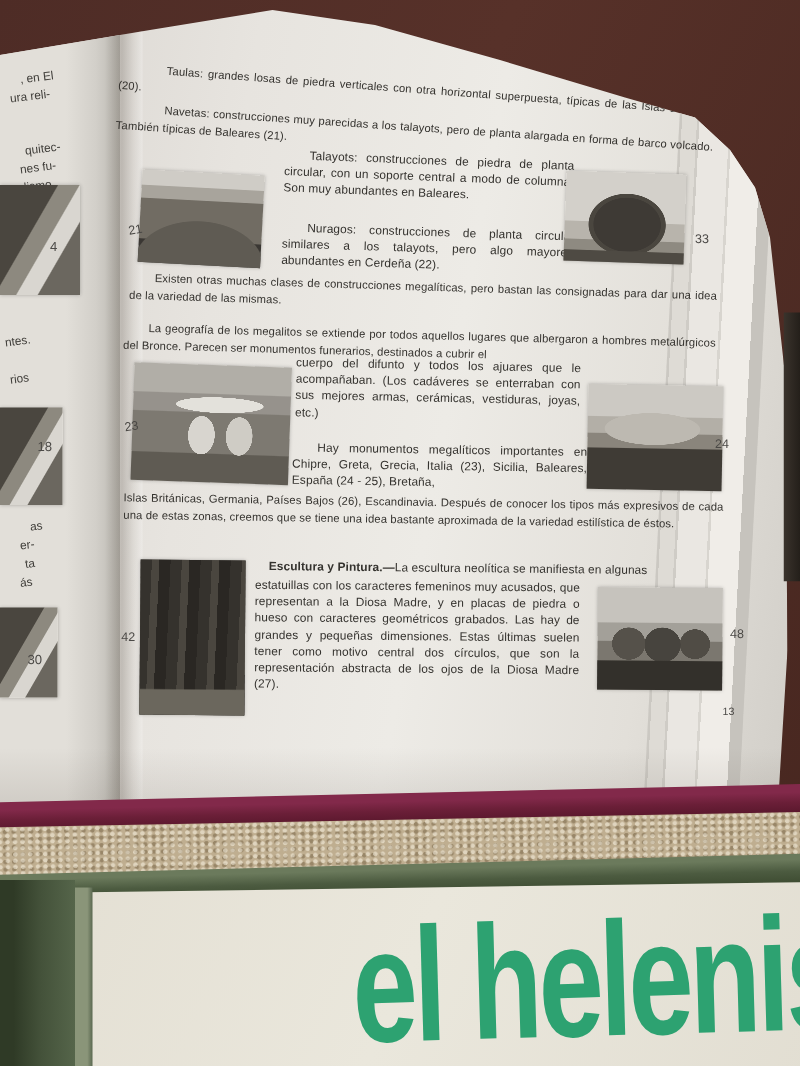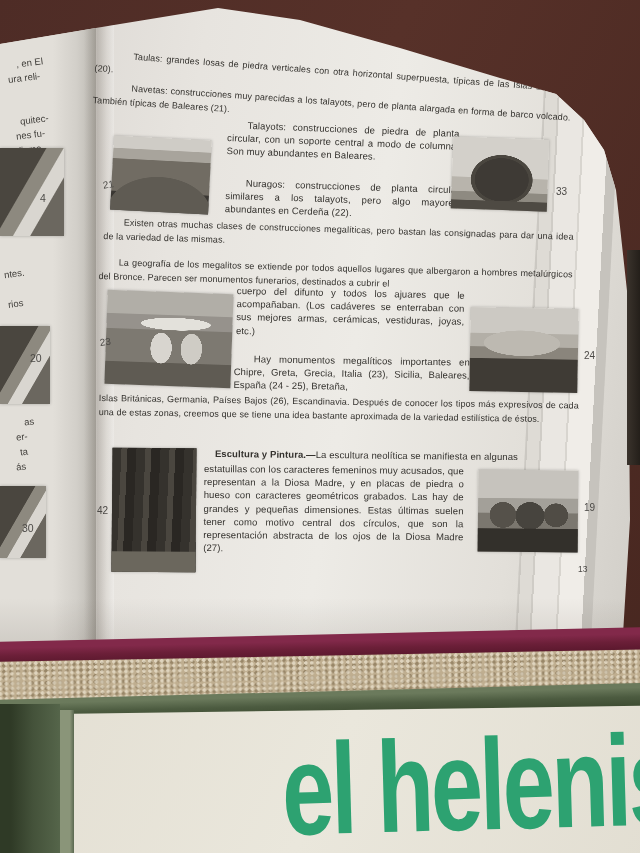--- a/index.html
+++ b/index.html
@@ -94,21 +94,21 @@
     <div class="frag" style="left:4px;top:268px">ntes.</div>
     <div class="frag" style="left:8px;top:298px">rios</div>
     <div class="frag" style="left:24px;top:416px">as</div>
     <div class="frag" style="left:16px;top:431px">er-</div>
     <div class="frag" style="left:20px;top:446px">ta</div>
     <div class="frag" style="left:16px;top:461px">ás</div>
 
     <div class="photo phfrag" style="left:0;top:148px;width:64px;height:88px"></div>
     <div class="lnum" style="left:40px;top:192px">4</div>
     <div class="photo phfrag" style="left:0;top:326px;width:50px;height:78px"></div>
-    <div class="lnum" style="left:30px;top:352px">20</div>
+    <div class="lnum" style="left:30px;top:352px">18</div>
     <div class="photo phfrag" style="left:0;top:486px;width:46px;height:72px"></div>
     <div class="lnum" style="left:22px;top:522px">30</div>
 
     <div class="txt fullw ind" style="left:96px;top:48px;transform:rotate(4.2deg)">Taulas: grandes losas de piedra verticales con otra horizontal superpuesta, típicas de las Islas Baleares (20).</div>
     <div class="txt fullw ind" style="left:94px;top:80px;transform:rotate(3.8deg)">Navetas: construcciones muy parecidas a los talayots, pero de planta alargada en forma de barco volcado. También típicas de Baleares (21).</div>
     <div class="txt col ind-sm" style="left:228px;top:118px;width:232px;transform:rotate(2.2deg)">Talayots: construcciones de piedra de planta circular, con un soporte central a modo de columna. Son muy abundantes en Baleares.</div>
     <div class="txt col ind-sm" style="left:226px;top:176px;width:236px;transform:rotate(1.8deg)">Nuragos: construcciones de planta circular, similares a los talayots, pero algo mayores, abundantes en Cerdeña (22).</div>
     <div class="txt fullw ind-sm" style="left:104px;top:216px;width:470px;transform:rotate(1.8deg)">Existen otras muchas clases de construcciones megalíticas, pero bastan las consignadas para dar una idea de la variedad de las mismas.</div>
     <div class="txt fullw ind-sm" style="left:99px;top:256px;width:474px;transform:rotate(1.5deg)">La geografía de los megalitos se extiende por todos aquellos lugares que albergaron a hombres metalúrgicos del Bronce. Parecen ser monumentos funerarios, destinados a cubrir el</div>
     <div class="txt col" style="left:237px;top:284px;width:228px;transform:rotate(1.2deg)">cuerpo del difunto y todos los ajuares que le acompañaban. (Los cadáveres se enterraban con sus mejores armas, cerámicas, vestiduras, joyas, etc.)</div>
@@ -117,25 +117,25 @@
     <div class="txt col" style="left:215px;top:447px;width:366px;transform:rotate(0.6deg);text-align:left;white-space:nowrap"><b>Escultura y Pintura.—</b><span>La escultura neolítica se manifiesta en algunas</span></div>
     <div class="txt col" style="left:204px;top:462px;width:260px;transform:rotate(0.5deg)">estatuillas con los caracteres femeninos muy acusados, que representan a la Diosa Madre, y en placas de piedra o hueso con caracteres geométricos grabados. Las hay de grandes y pequeñas dimensiones. Estas últimas suelen tener como motivo central dos círculos, que son la representación abstracta de los ojos de la Diosa Madre (27).</div>
 
     <div class="photo ph21" style="left:112px;top:138px;width:98px;height:74px;transform:rotate(3deg)"></div>
     <div class="plabel" style="left:102px;top:180px;transform:rotate(-10deg)">21</div>
     <div class="photo ph22" style="left:452px;top:138px;width:96px;height:72px;transform:rotate(2deg)"></div>
     <div class="plabel" style="left:556px;top:186px">33</div>
     <div class="photo ph23" style="left:106px;top:292px;width:126px;height:94px;transform:rotate(2deg)"></div>
     <div class="plabel" style="left:99px;top:337px;transform:rotate(-8deg)">23</div>
     <div class="photo ph24" style="left:470px;top:308px;width:108px;height:84px;transform:rotate(1deg)"></div>
-    <div class="plabel" style="left:584px;top:350px">24</div>
+    <div class="plabel" style="left:572px;top:350px">24</div>
     <div class="photo ph25" style="left:112px;top:448px;width:84px;height:124px;transform:rotate(0.5deg)"></div>
     <div class="plabel" style="left:97px;top:505px">42</div>
     <div class="photo ph26" style="left:478px;top:470px;width:100px;height:82px;transform:rotate(0.5deg)"></div>
-    <div class="plabel" style="left:584px;top:502px">19</div>
+    <div class="plabel" style="left:584px;top:502px">48</div>
 
     <div class="pageno" style="left:578px;top:564px">13</div>
   </div>
 
   <div class="abs dark-strip"></div>
 
   <div class="abs maroon"></div>
   <div class="abs carpet"></div>
   <div class="abs green-h"></div>
   <div class="abs lower-cover">

